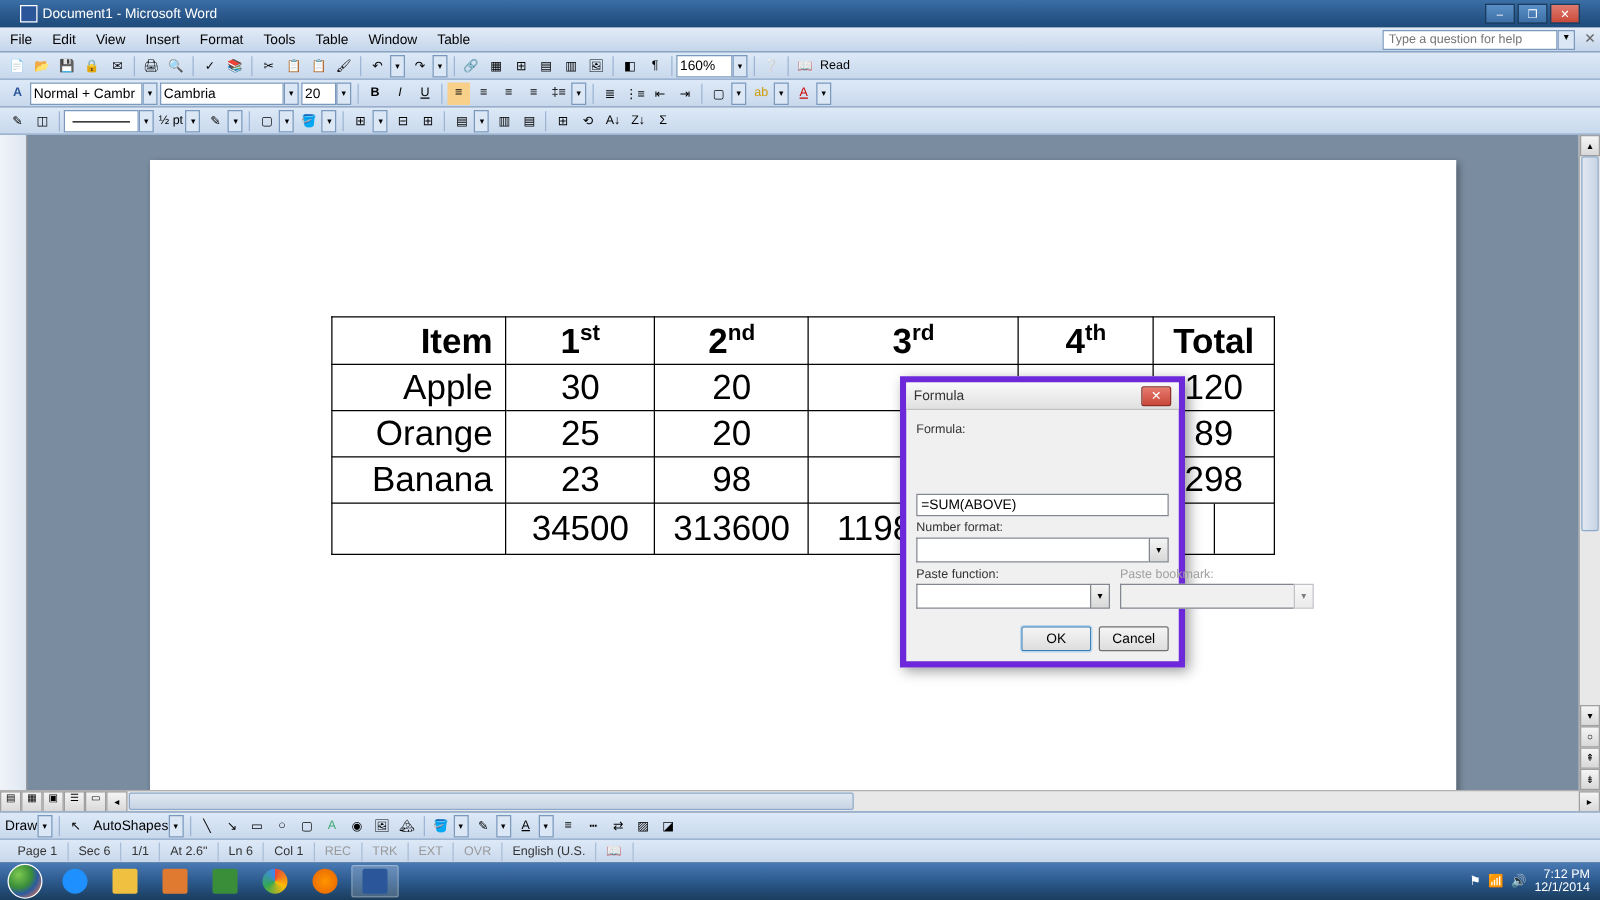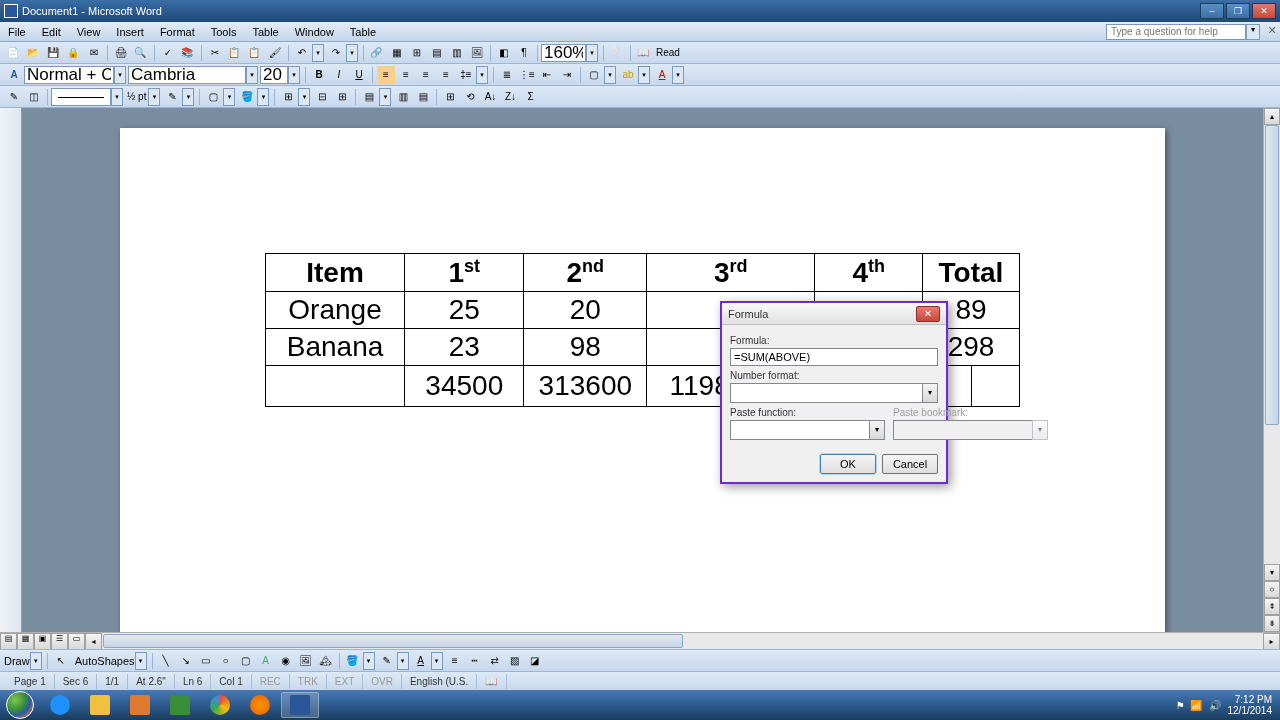--- a/index.html
+++ b/index.html
@@ -1,57 +1,57 @@
 <!DOCTYPE html>
 <html><head>
 <meta charset="utf-8">
 <style>
 * { margin: 0; padding: 0; box-sizing: border-box; font-family: Tahoma, sans-serif; }
 body { background: #000; width: 1280px; height: 720px; overflow: hidden; position: relative; }
 
 
-.titlebar { height: 22px; background: linear-gradient(to bottom, #3a6ea5, #2c5a8e, #1e4a7a); display: flex; align-items: center; padding: 0 4px; color: #fff; font-size: 11px; }
+.titlebar { height: 22px; background: linear-gradient(to bottom, #3a6ea5, #2c5a8e, #1e4a7a); display: flex; align-items: center; padding: 0 16px; color: #fff; font-size: 11px; }
 .titlebar-icon { width: 14px; height: 14px; background: #2b579a; margin-right: 4px; border: 1px solid #fff; }
 .titlebar-title { flex: 1; }
 .win-controls { display: flex; gap: 2px; }
 .win-btn { width: 24px; height: 16px; background: linear-gradient(to bottom, #5a8fc7, #3d6fa5); border: 1px solid #1a3d5c; display: flex; align-items: center; justify-content: center; font-size: 9px; color: #fff; cursor: pointer; }
 .win-btn.close { background: linear-gradient(to bottom, #e07a6e, #c94a3a); }
 
 
 .menubar { height: 20px; background: linear-gradient(to bottom, #e3ecf7, #c4d5ea); display: flex; align-items: center; font-size: 11px; border-bottom: 1px solid #8ba8cc; }
 .menu-item { padding: 2px 8px; cursor: pointer; }
 .help-box { margin-left: auto; display: flex; align-items: center; }
 .help-input { width: 140px; height: 16px; font-size: 10px; padding: 0 4px; border: 1px solid #7a99bd; background: #fff; color: #999; }
 .help-dd { width: 14px; height: 16px; border: 1px solid #7a99bd; background: #dce7f5; font-size: 8px; text-align: center; }
 .close-x { width: 16px; height: 16px; text-align: center; font-size: 11px; color: #666; cursor: pointer; margin-left: 4px; }
 
 
 .toolbar { height: 22px; background: linear-gradient(to bottom, #dde9f7, #c8d8ec); display: flex; align-items: center; padding: 0 4px; border-bottom: 1px solid #9cb5d4; font-size: 11px; }
 .tb-btn { width: 18px; height: 18px; margin: 0 1px; display: flex; align-items: center; justify-content: center; cursor: pointer; border: 1px solid transparent; font-size: 10px; }
 .tb-sep { width: 1px; height: 16px; background: #9cb5d4; margin: 0 3px; }
-.tb-combo { height: 18px; font-size: 17px; border: 1px solid #7a99bd; background: #fff; padding: 0 2px; }
+.tb-combo { height: 18px; font-size: 11px; border: 1px solid #7a99bd; background: #fff; padding: 0 2px; }
 .tb-dd { width: 12px; height: 18px; border: 1px solid #7a99bd; background: #dce7f5; font-size: 7px; display: flex; align-items: center; justify-content: center; cursor: pointer; margin-right: 2px; }
 .zoom-box { width: 45px; }
 
 
 .ruler-wrap { height: 18px; background: #fff; display: flex; border-bottom: 1px solid #999; }
 .ruler-corner { width: 22px; background: #e8e8e8; border-right: 1px solid #999; display: flex; align-items: center; justify-content: center; font-size: 8px; }
 .ruler { flex: 1; background: linear-gradient(to bottom, #f0f4f9, #dde6f0); position: relative; font-size: 8px; color: #555; }
 .ruler-mark { position: absolute; top: 3px; }
 
 
 .doc-area { position: absolute; top: 108px; left: 0; right: 17px; bottom: 58px; background: #7a8ca0; overflow: hidden; }
 .left-ruler { position: absolute; left: 0; top: 0; bottom: 0; width: 22px; background: linear-gradient(to right, #f0f4f9, #dde6f0); border-right: 1px solid #999; }
 .page { position: absolute; left: 120px; top: 20px; width: 1045px; height: 560px; background: #fff; box-shadow: 2px 2px 6px rgba(0,0,0,0.4); padding: 125px 145px 0; }
 
 
 .doc-table { border-collapse: collapse; font-family: Cambria, Georgia, serif; }
 .doc-table td, .doc-table th { border: 1px solid #000; padding: 2px 10px; font-size: 28px; text-align: center; }
 .doc-table th { font-weight: bold; }
-.doc-table .item-col { text-align: center; width: 145px; }
+.doc-table .item-col { text-align: right; width: 145px; }
 .doc-table .num-col { width: 125px; }
 .doc-table .num-col-w { width: 175px; }
 .doc-table .num-col-4 { width: 110px; }
 .doc-table .total-col { width: 100px; }
 .doc-table .tot-split { padding: 0; }
 .doc-table .tot-split > div { display: flex; height: 40px; }
 .doc-table .tot-split > div > div { border-right: 1px solid #000; flex: 1; }
 .doc-table .tot-split > div > div:last-child { border-right: none; }
 sup { font-size: 18px; }
 
@@ -77,28 +77,28 @@
 .taskbar { position: absolute; bottom: 0; left: 0; right: 0; height: 30px; background: linear-gradient(to bottom, #4a7ab5, #2c5a8e, #1a3d5c); display: flex; align-items: center; z-index: 100; }
 .start-orb { width: 40px; height: 30px; display: flex; align-items: center; justify-content: center; }
 .orb { width: 28px; height: 28px; border-radius: 50%; background: radial-gradient(circle at 30% 30%, #7ec850, #3a8e3a 40%, #2c5aa0 60%, #e07850 90%); border: 1px solid #fff; cursor: pointer; }
 .task-item { width: 38px; height: 26px; margin: 0 1px; display: flex; align-items: center; justify-content: center; border: 1px solid transparent; cursor: pointer; border-radius: 2px; }
 .task-item.active { background: rgba(255,255,255,0.2); border: 1px solid rgba(255,255,255,0.3); }
 .task-icon { width: 20px; height: 20px; border-radius: 2px; }
 .tray { margin-left: auto; display: flex; align-items: center; color: #fff; font-size: 10px; padding: 0 8px; gap: 6px; }
 .tray-time { text-align: right; line-height: 11px; }
 
 
-.dialog { position: absolute; left: 720px; top: 301px; width: 228px; background: #f0f0f0; border: 2px solid #6d28d9; box-shadow: 3px 3px 10px rgba(0,0,0,0.4); z-index: 50; font-size: 11px; }
+.dialog { position: absolute; left: 720px; top: 301px; width: 228px; background: #f0f0f0; border: 5px solid #6d28d9; box-shadow: 3px 3px 10px rgba(0,0,0,0.4); z-index: 50; font-size: 11px; }
 .dialog-title { height: 22px; background: linear-gradient(to bottom, #fafafa, #e0e0e0); display: flex; align-items: center; padding: 0 6px; border-bottom: 1px solid #c0c0c0; }
 .dialog-title-text { flex: 1; color: #333; }
 .dialog-close { width: 24px; height: 16px; background: linear-gradient(to bottom, #e77a6e, #c9483a); color: #fff; font-size: 10px; display: flex; align-items: center; justify-content: center; border: 1px solid #8a3028; border-radius: 2px; cursor: pointer; }
 .dialog-body { padding: 6px 8px; }
 .dialog-label { font-size: 10px; margin: 4px 0 2px; color: #333; }
 .dialog-label.dim { color: #a0a0a0; }
-.dialog-input { width: 100%; height: 18px; border: 1px solid #828790; padding: 0 3px; font-size: 11px; background: #fff; }
+.dialog-input { width: 100%; height: 18px; border: 1px solid #828790; padding: 0 3px; font-size: 11px; background: #fff; margin-top: 44px; }
 .dialog-combo { width: 100%; height: 20px; display: flex; }
 .dialog-combo input { flex: 1; border: 1px solid #828790; border-right: none; padding: 0 3px; font-size: 10px; }
 .dialog-combo .dd { width: 16px; border: 1px solid #828790; background: linear-gradient(to bottom, #f5f5f5, #d8d8d8); font-size: 8px; text-align: center; line-height: 18px; cursor: pointer; }
 .dialog-row { display: flex; gap: 8px; }
 .dialog-row > div { flex: 1; }
 .dialog-buttons { display: flex; justify-content: flex-end; gap: 6px; padding: 8px; }
 .dialog-btn { width: 56px; height: 20px; font-size: 11px; border: 1px solid #707070; background: linear-gradient(to bottom, #f5f5f5, #dedede); cursor: pointer; border-radius: 2px; }
 .dialog-btn.default { border: 1px solid #3c7fb1; outline: 1px solid #b8d6ed; }
 
 .app-wrap { position: absolute; top: 0; left: 0; right: 0; bottom: 30px; background: #7a8ca0; }
@@ -174,21 +174,21 @@
     <div class="tb-btn">❔</div>
     <div class="tb-sep"></div>
     <div class="tb-btn">📖</div>
     <span style="font-size:10px;margin-left:2px">Read</span>
   </div>
 
   <div class="toolbar">
     <div class="tb-btn" style="color:#2b579a;font-weight:bold">A</div>
     <input class="tb-combo" style="width: 90px;" value="Normal + Cambr">
     <div class="tb-dd">▾</div>
-    <input class="tb-combo" style="width: 118px;" value="Cambria">
+    <input class="tb-combo" style="width: 99px;" value="Cambria">
     <div class="tb-dd">▾</div>
     <input class="tb-combo" style="width: 28px;" value="20">
     <div class="tb-dd">▾</div>
     <div class="tb-sep"></div>
     <div class="tb-btn">
         <b>B</b>
       </div>
     <div class="tb-btn">
         <i>I</i>
       </div>
@@ -272,20 +272,28 @@
     <div class="page">
       <table class="doc-table">
         <tbody>
             <tr>
           <th class="item-col">Item</th>
           <th class="num-col"><span>1</span><sup>st</sup></th>
           <th class="num-col"><span>2</span><sup>nd</sup></th>
           <th class="num-col-w"><span>3</span><sup>rd</sup></th>
           <th class="num-col-4"><span>4</span><sup>th</sup></th>
           <th class="total-col">Total</th>
+        </tr>
+        <tr>
+          <td class="item-col">Apple</td>
+          <td>30</td>
+          <td>20</td>
+          <td></td>
+          <td></td>
+          <td>120</td>
         </tr>
         <tr>
           <td class="item-col">Orange</td>
           <td>25</td>
           <td>20</td>
           <td></td>
           <td></td>
           <td>89</td>
         </tr>
         <tr>

